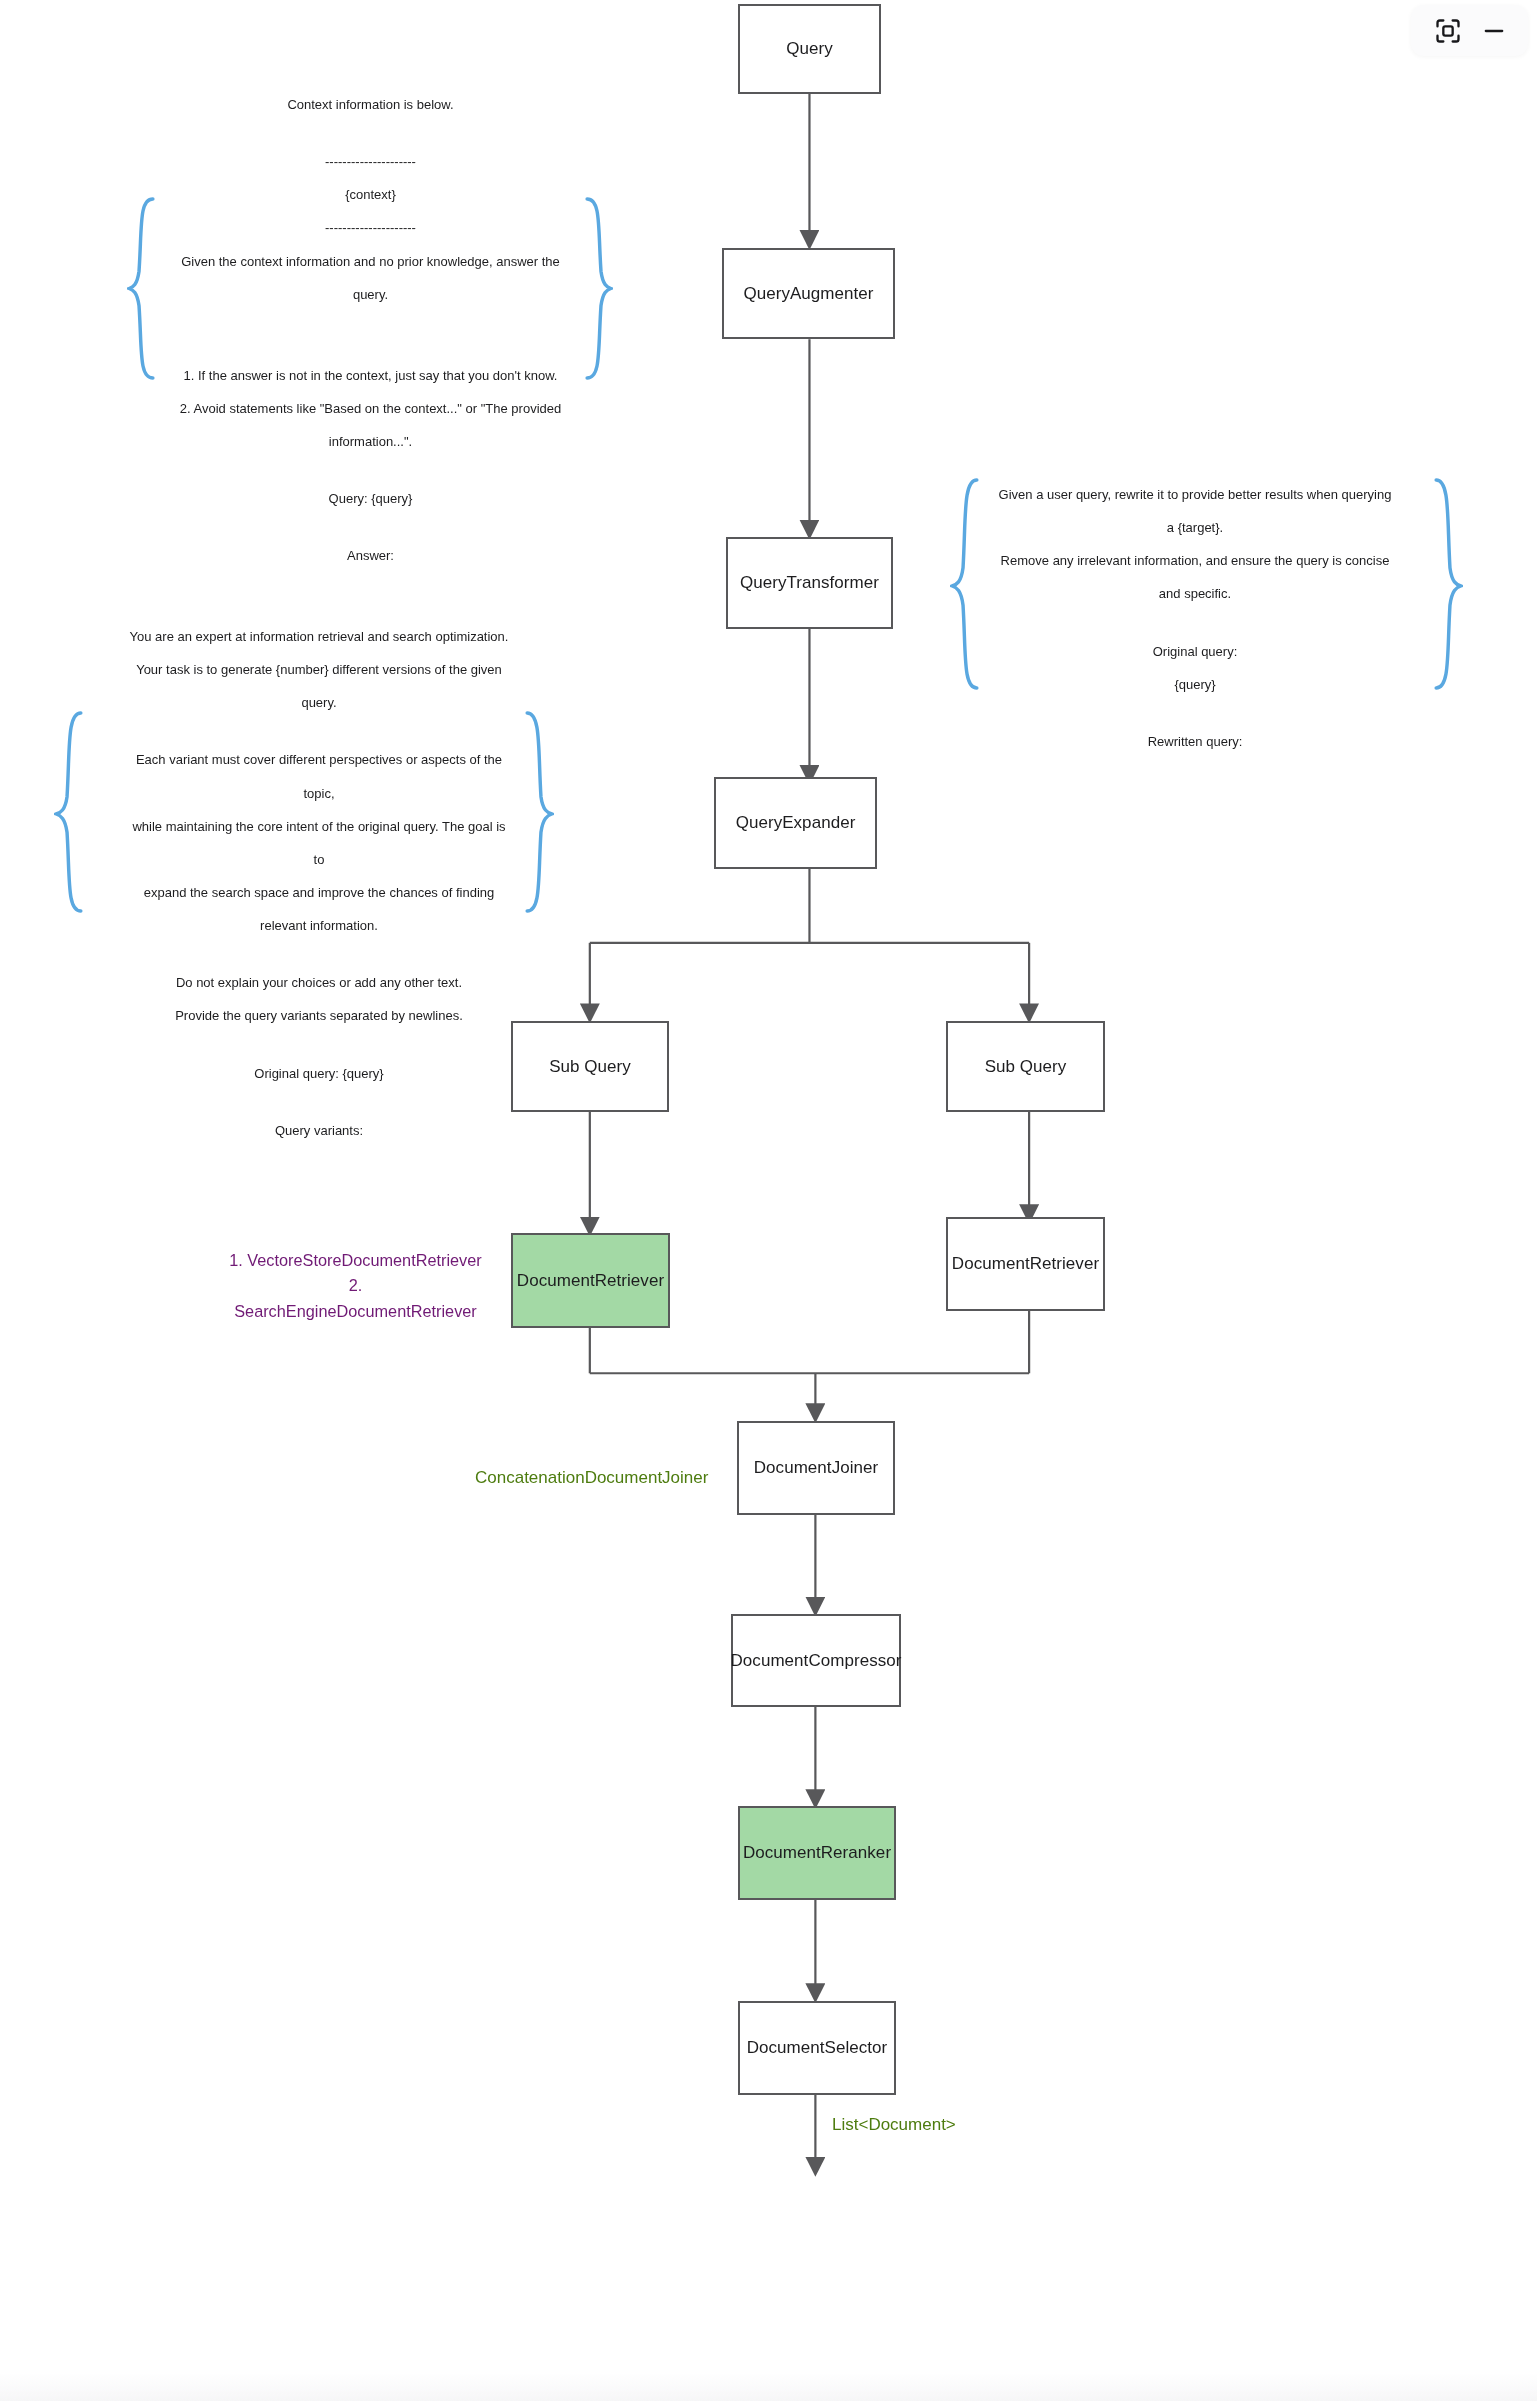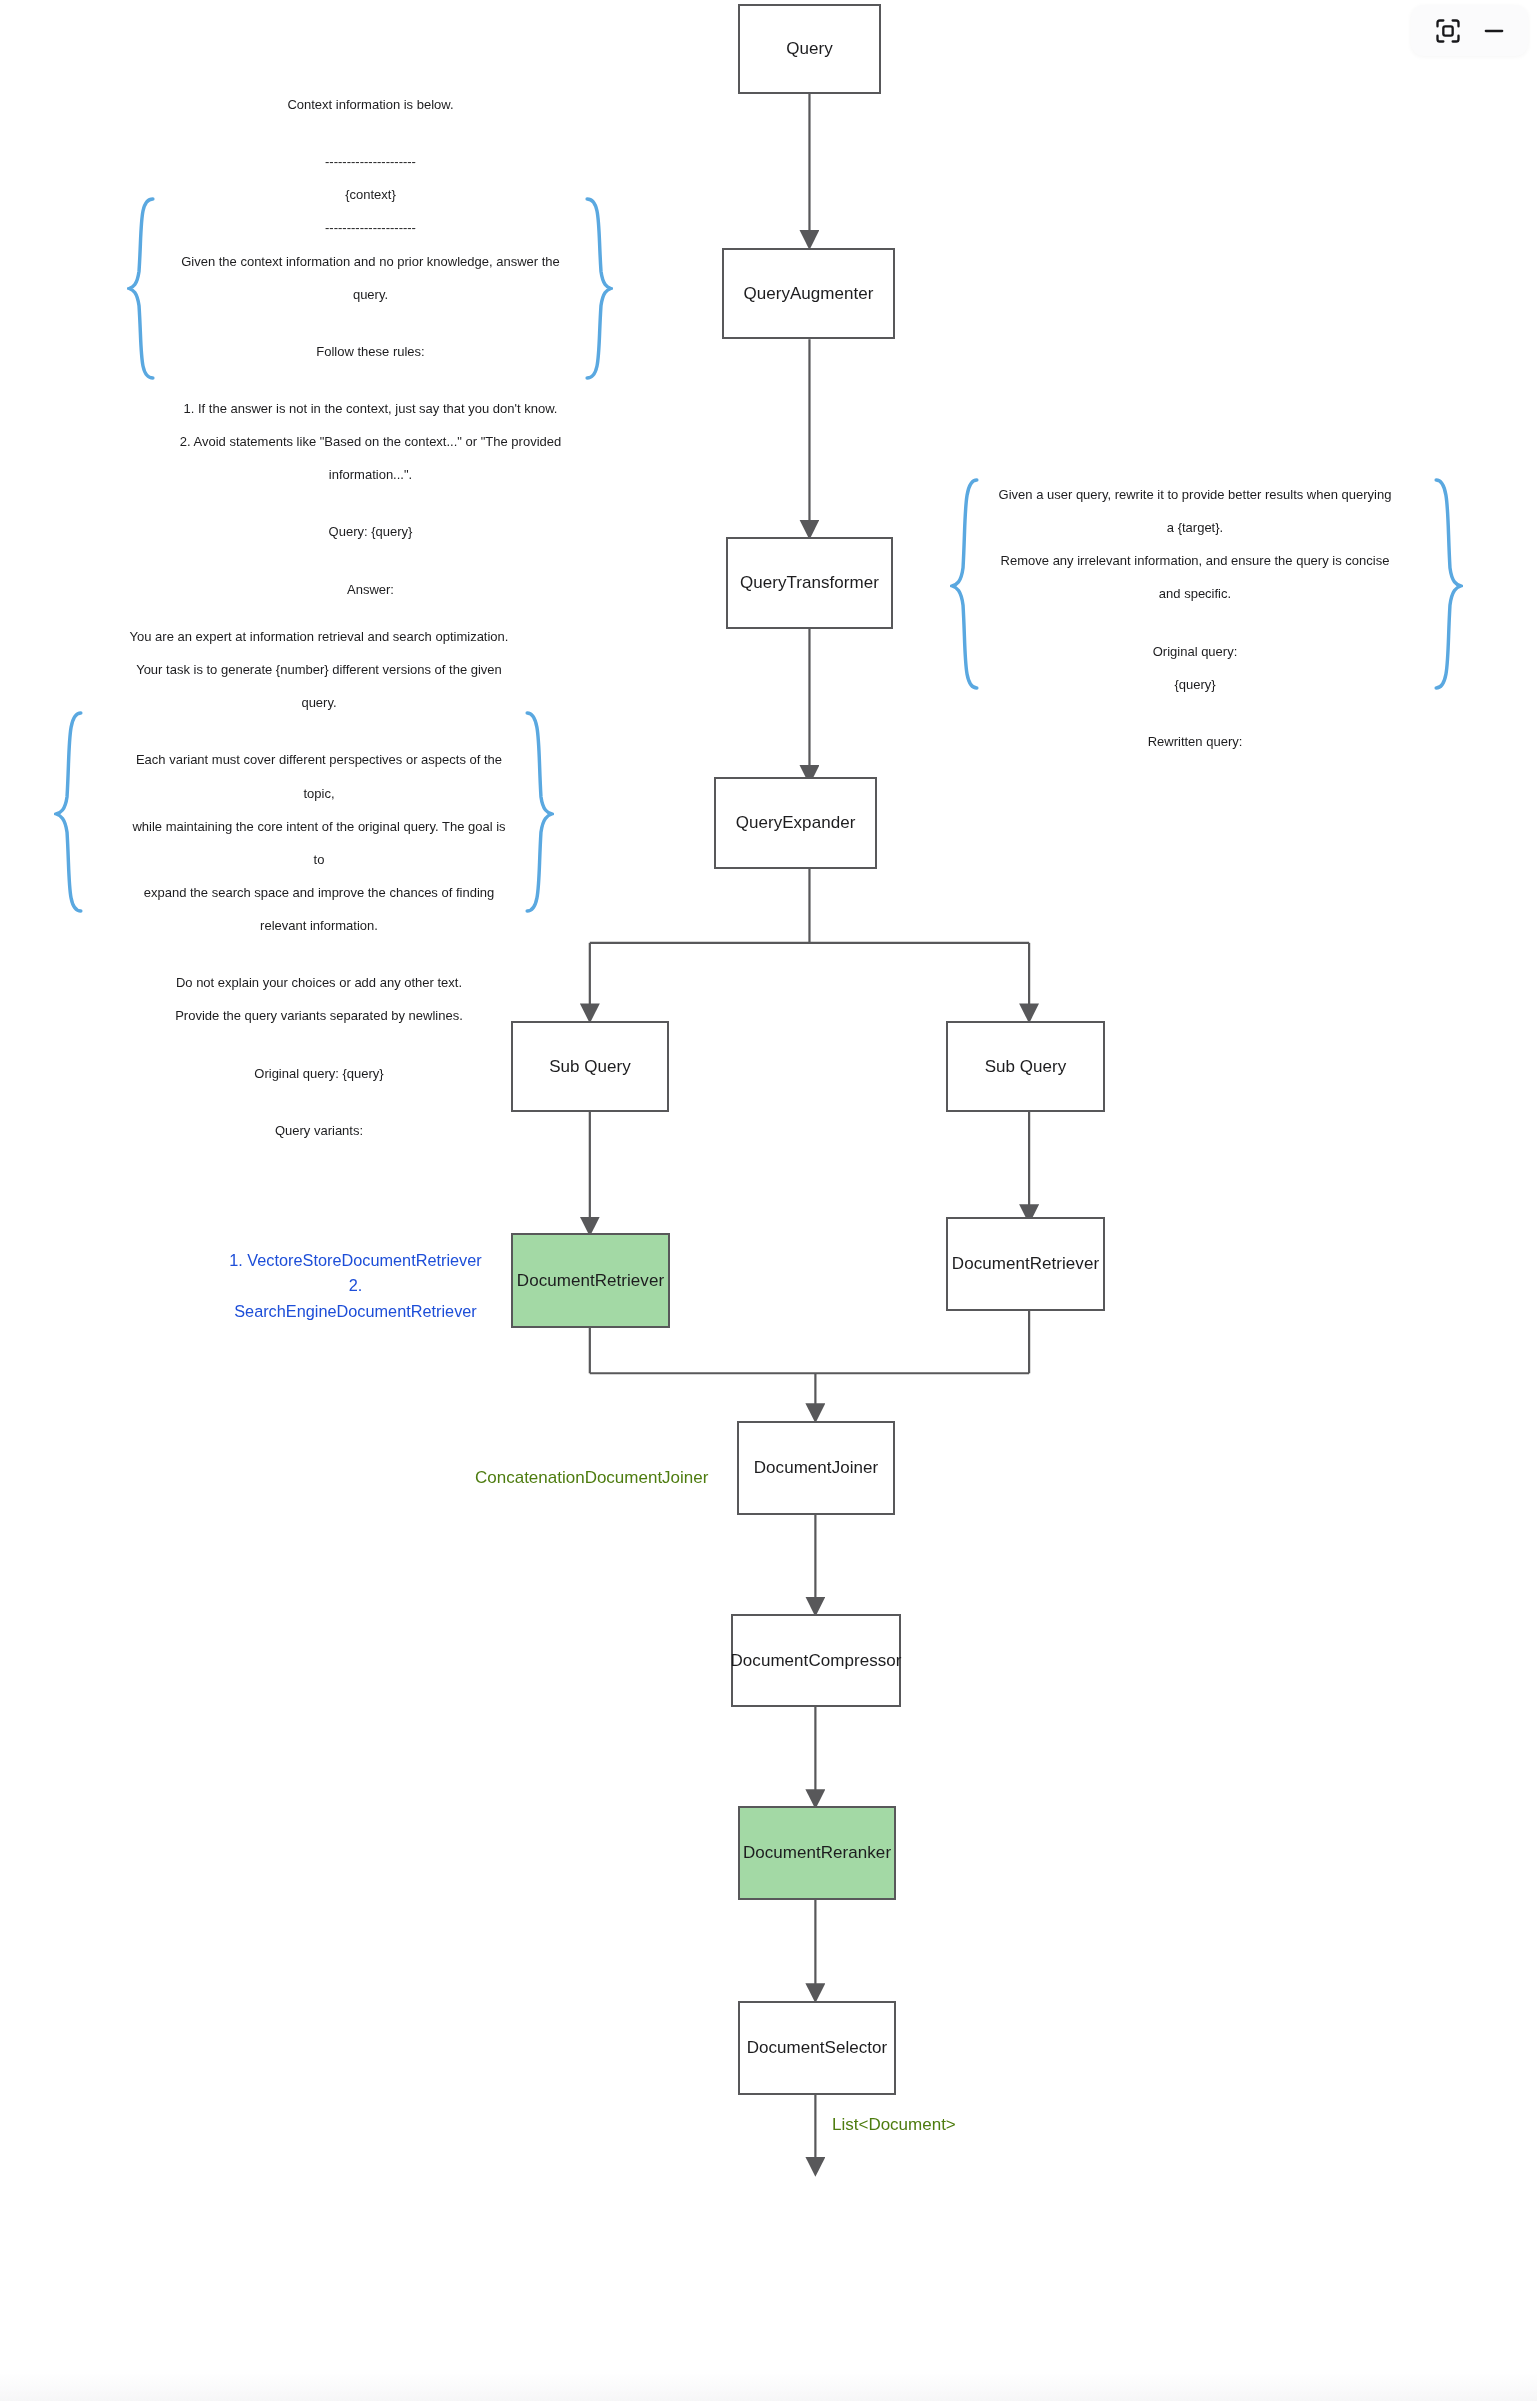--- a/index.html
+++ b/index.html
@@ -111,21 +111,21 @@
   
   .brace {
     position: absolute;
     z-index: 11;
     pointer-events: none;
   }
 
   .ol-list {
     position: absolute;
     text-align: center;
-    color: #1d4ed8;
+    color: #701a75;
     font-size: 16.3px;
     line-height: 1.55;
     z-index: 12;
   }
   .ol-list .ln { display: block; }
 </style>
 </head>
 <body>
 
 <div id="page">
@@ -234,21 +234,20 @@
 
   <div class="annot" style="left:99px; top:88px; width:543px;">
     <span class="ln">Context information is below.</span>
     <span class="gap"></span>
     <span class="ln">---------------------</span>
     <span class="ln">{context}</span>
     <span class="ln">---------------------</span>
     <span class="ln">Given the context information and no prior knowledge, answer the</span>
     <span class="ln">query.</span>
     <span class="gap"></span>
-    <span class="ln">Follow these rules:</span>
     <span class="gap"></span>
     <span class="ln">1. If the answer is not in the context, just say that you don't know.</span>
     <span class="ln">2. Avoid statements like "Based on the context..." or "The provided</span>
     <span class="ln">information...".</span>
     <span class="gap"></span>
     <span class="ln">Query: {query}</span>
     <span class="gap"></span>
     <span class="ln">Answer:</span>
   </div>
 

